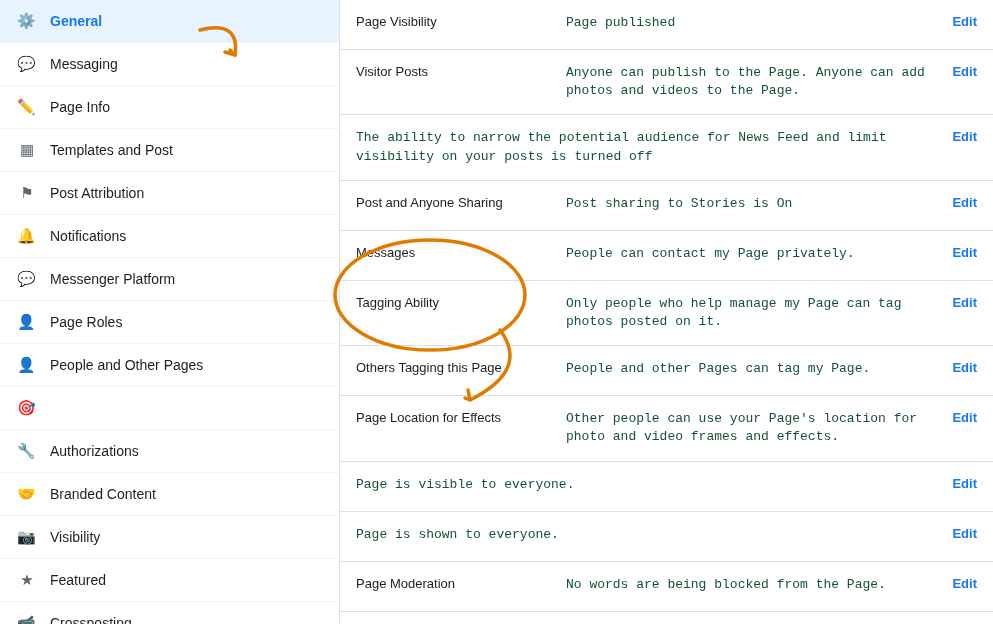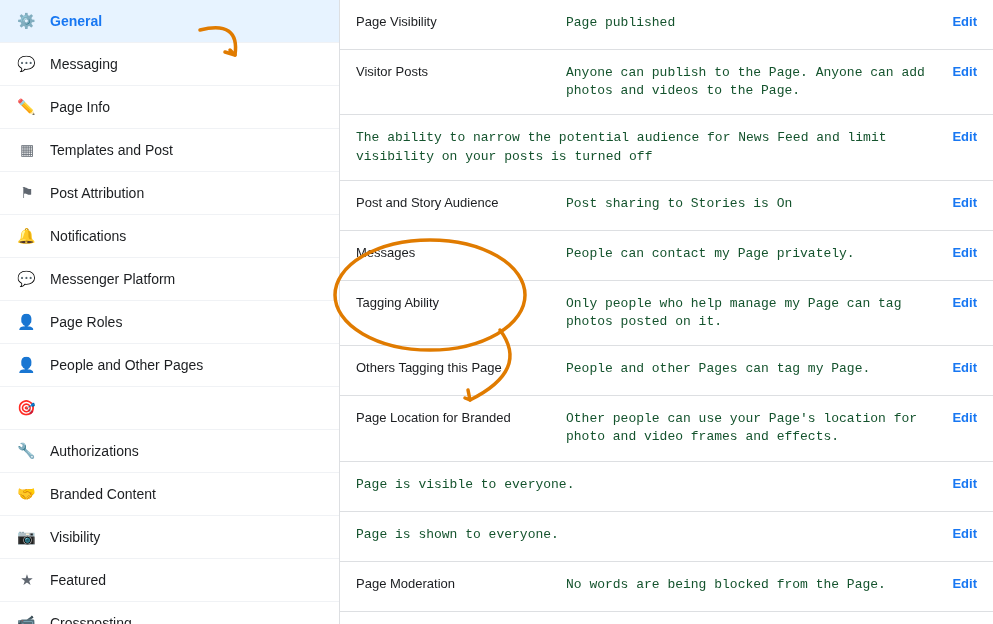--- a/index.html
+++ b/index.html
@@ -152,41 +152,41 @@
       <div class="row-label">Visitor Posts</div>
       <div class="row-desc">Anyone can publish to the Page.
 Anyone can add photos and videos to the Page.</div>
       <div class="row-edit"><a class="edit-link" href="#">Edit</a></div>
     </div>
     <div class="settings-row">
       <div class="row-desc">The ability to narrow the potential audience for News Feed and limit visibility on your posts is turned off</div>
       <div class="row-edit"><a class="edit-link" href="#">Edit</a></div>
     </div>
     <div class="settings-row">
-      <div class="row-label">Post and Story Audience</div>
+      <div class="row-label">Post and Anyone Sharing</div>
       <div class="row-desc">Post sharing to Stories is On</div>
       <div class="row-edit"><a class="edit-link" href="#">Edit</a></div>
     </div>
     <div class="settings-row">
       <div class="row-label">Messages</div>
       <div class="row-desc">People can contact my Page privately.</div>
       <div class="row-edit"><a class="edit-link" href="#">Edit</a></div>
     </div>
     <div class="settings-row">
       <div class="row-label">Tagging Ability</div>
       <div class="row-desc">Only people who help manage my Page can tag photos posted on it.</div>
       <div class="row-edit"><a class="edit-link" href="#">Edit</a></div>
     </div>
     <div class="settings-row">
       <div class="row-label">Others Tagging this Page</div>
       <div class="row-desc">People and other Pages can tag my Page.</div>
       <div class="row-edit"><a class="edit-link" href="#">Edit</a></div>
     </div>
     <div class="settings-row">
-      <div class="row-label">Page Location for Branded</div>
+      <div class="row-label">Page Location for Effects</div>
       <div class="row-desc">Other people can use your Page's location for photo and video frames and effects.</div>
       <div class="row-edit"><a class="edit-link" href="#">Edit</a></div>
     </div>
     <div class="settings-row">
       <div class="row-desc">Page is visible to everyone.</div>
       <div class="row-edit"><a class="edit-link" href="#">Edit</a></div>
     </div>
     <div class="settings-row">
       <div class="row-desc">Page is shown to everyone.</div>
       <div class="row-edit"><a class="edit-link" href="#">Edit</a></div>

